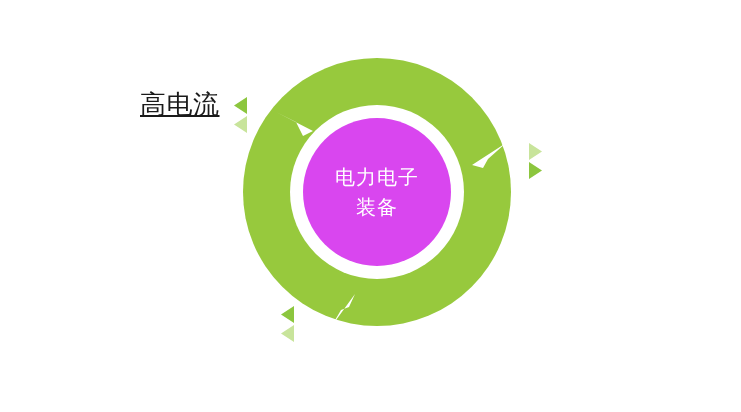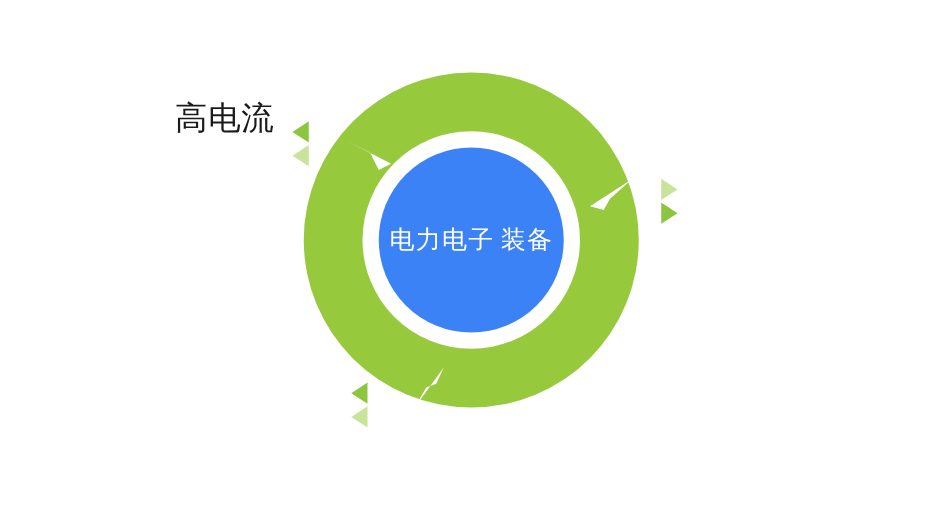--- a/index.html
+++ b/index.html
@@ -46,22 +46,23 @@
   }
 
   
   .inner-circle {
     position: absolute;
     left: 303px;
     top: 118px;
     width: 148px;
     height: 148px;
     border-radius: 50%;
-    background: #3b82f6;
+    background: #d946ef;
     display: flex;
+    flex-direction: column;
     align-items: center;
     justify-content: center;
     gap: 5px;
   }
 
   .inner-line {
     color: #ffffff;
     font-size: 20px;
     line-height: 1.25;
     letter-spacing: 1px;
@@ -90,21 +91,21 @@
   .label {
     position: absolute;
     color: #1a1a1a;
     font-size: 26px;
     line-height: 34px;
     white-space: nowrap;
     letter-spacing: 0.5px;
   }
   .label-multiline { line-height: 39px; }
 
-  #label-high-current { left: 140px; top: 77px; }
+  #label-high-current { left: 140px; top: 87px; text-decoration: underline; }
   #label-high-voltage { left: 556px; top: 139px; }
   #label-size-power   { left: 143px; top: 287px; }
 </style>
 </head>
 <body>
 
 <div id="diagram">
 
   <div class="outer-ring"></div>
 

